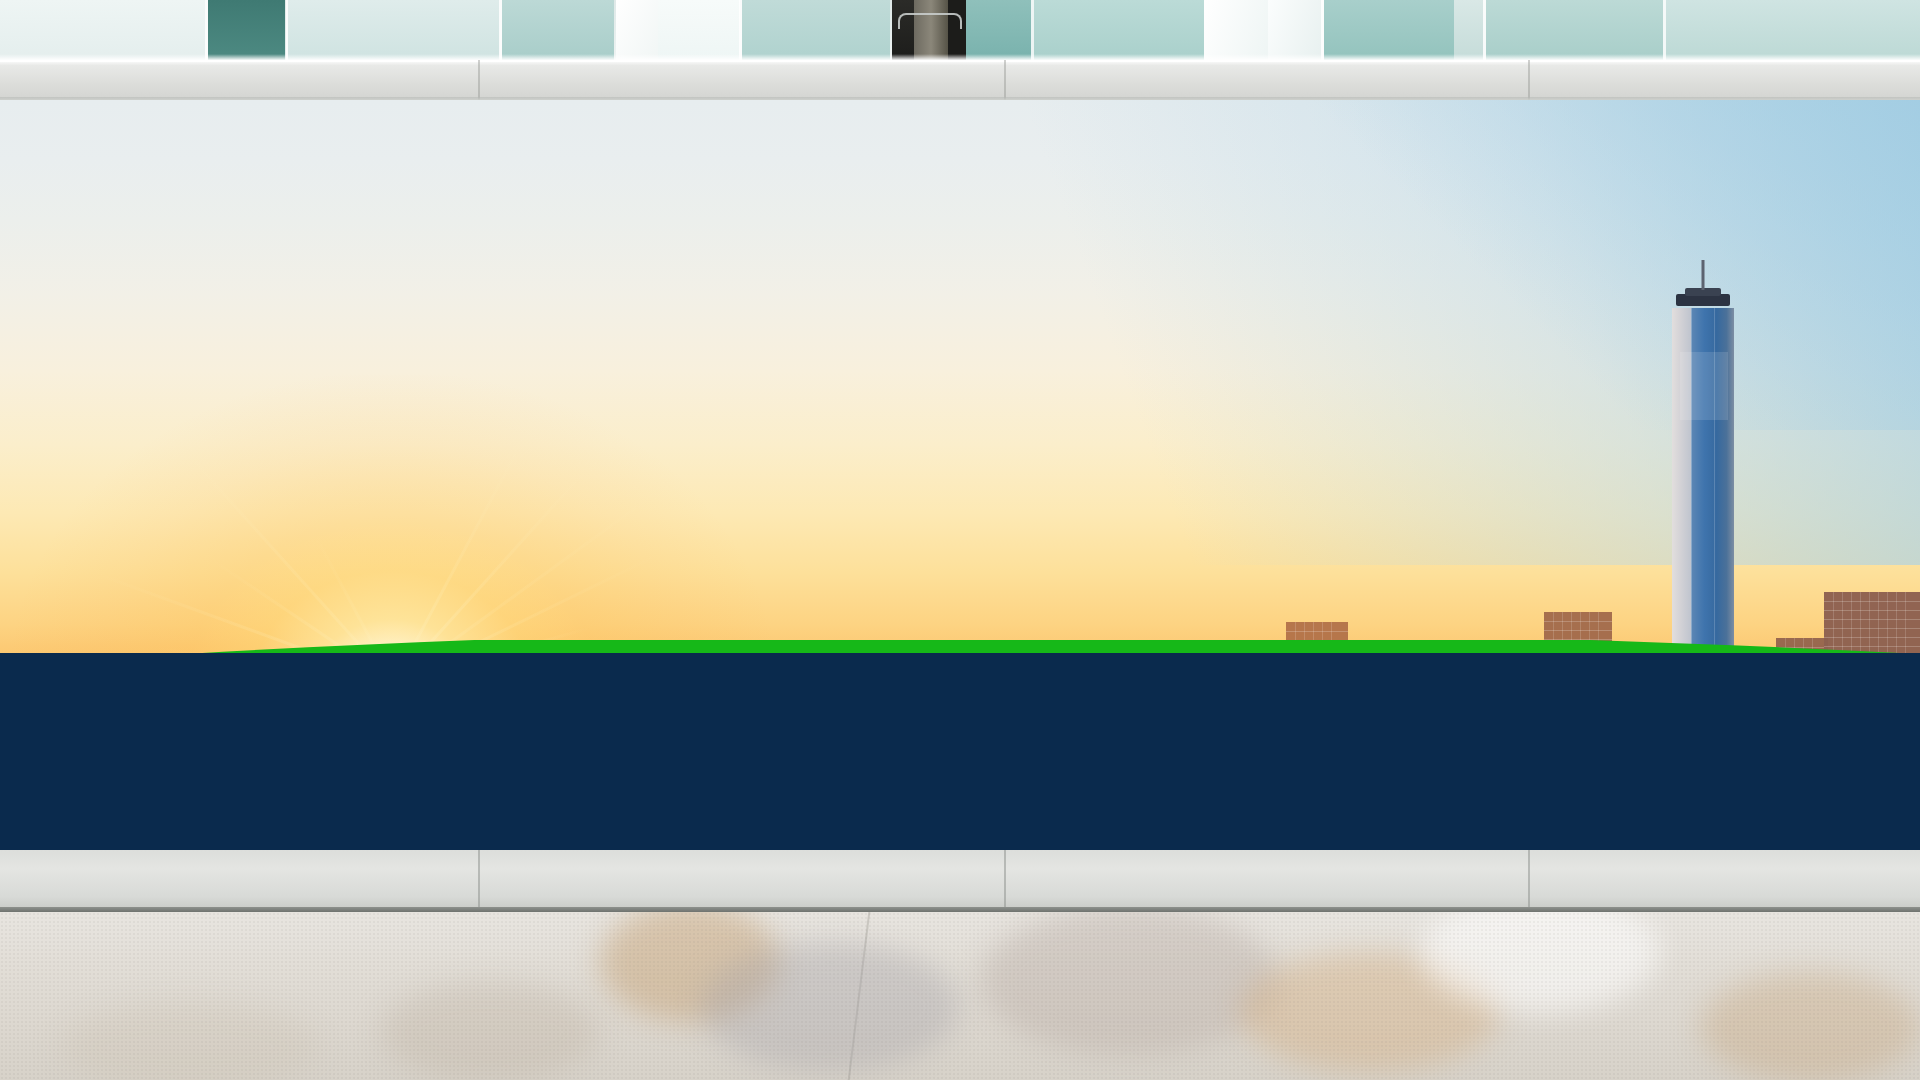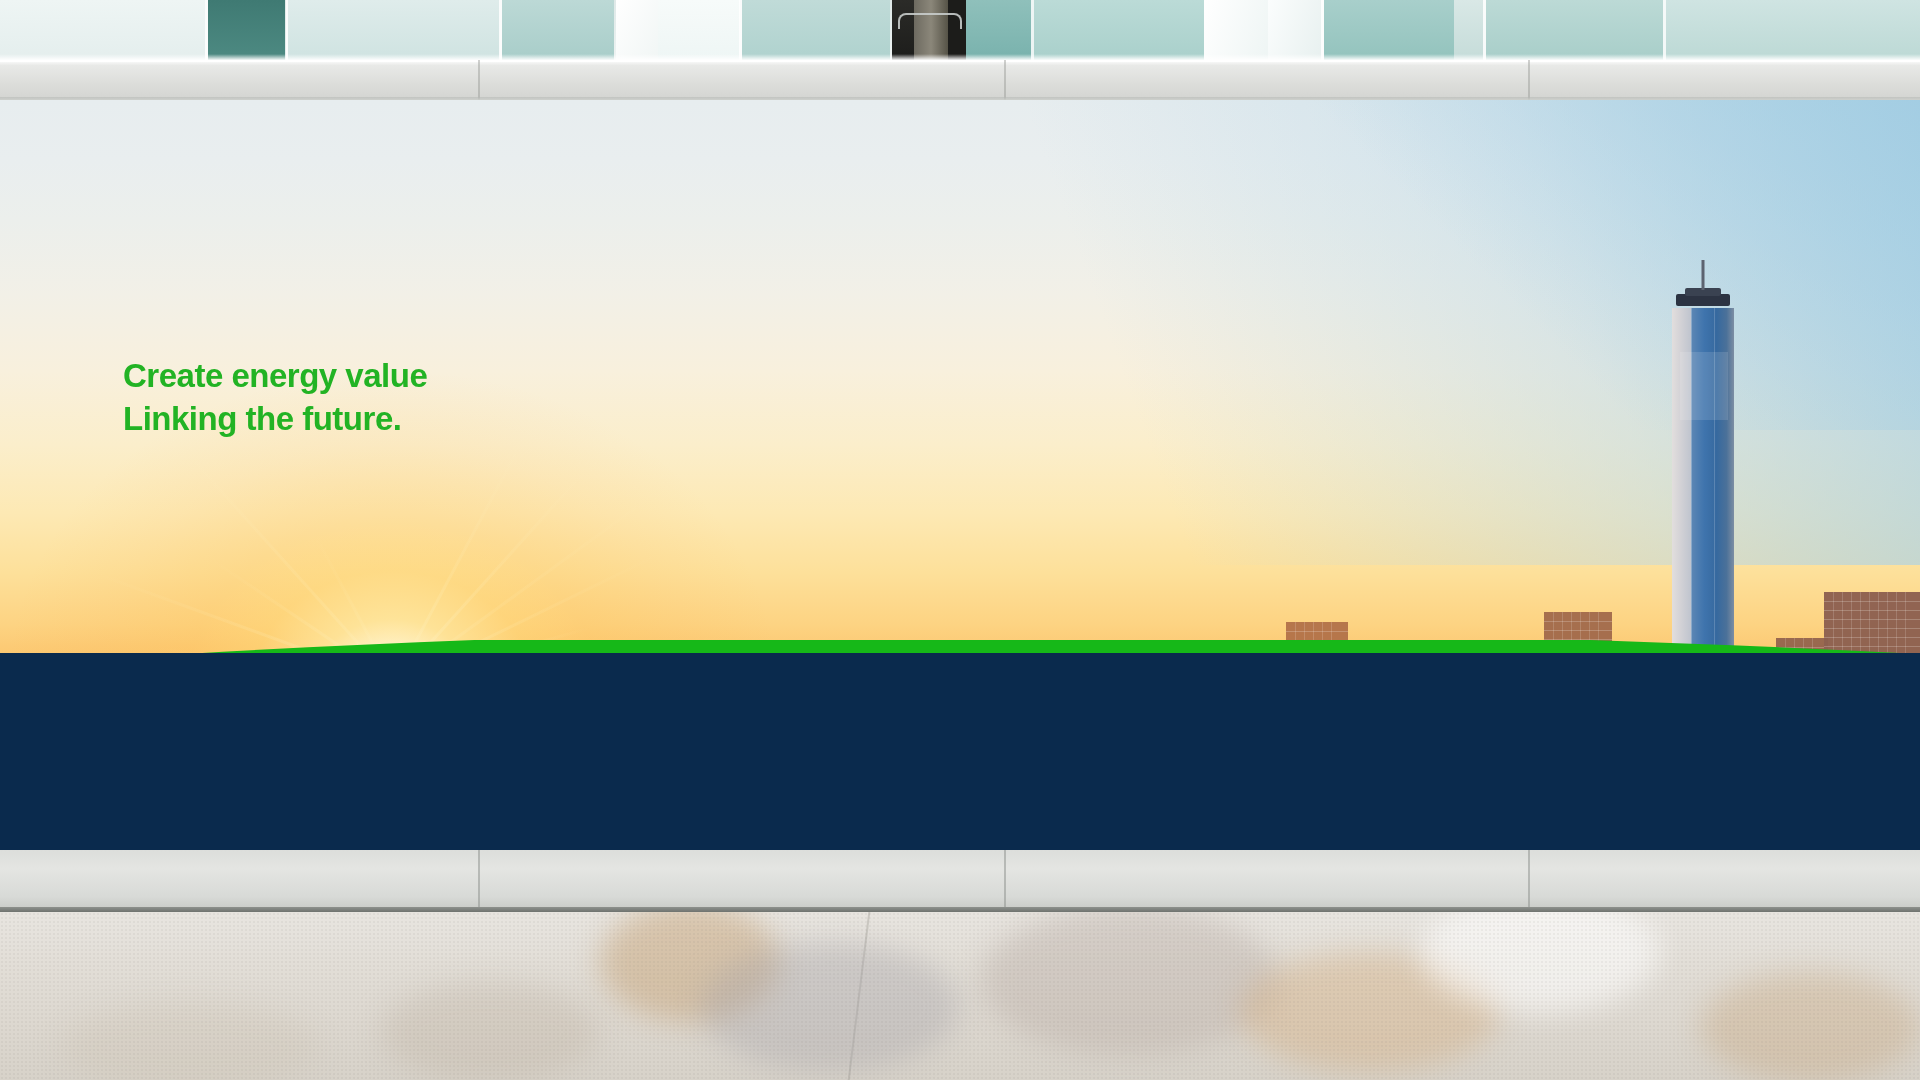--- a/index.html
+++ b/index.html
@@ -960,22 +960,20 @@
       <div style="position:absolute;left:30%;top:0;bottom:0;width:1px;background:rgba(255,255,255,.28);"></div>
       <div style="position:absolute;left:68%;top:0;bottom:0;width:1px;background:rgba(255,255,255,.18);"></div>
     </div>
 
     <svg class="swoosh" viewBox="0 0 1920 210" preserveAspectRatio="none">
       <path d="M0,27 C520,-14 1180,-24 1920,14 L1920,62 C1180,24 520,34 0,75 Z" fill="#16b818"></path>
     </svg>
 
     <div class="navy"></div>
 
-    <div class="tagline">Create energy value
-Linking the future.</div>
 
 
   </div>
 
   <div class="kerb">
     <div class="seam" style="left:478px;"></div>
     <div class="seam" style="left:1004px;"></div>
     <div class="seam" style="left:1528px;"></div>
     <div class="shadowline"></div>
   </div>

